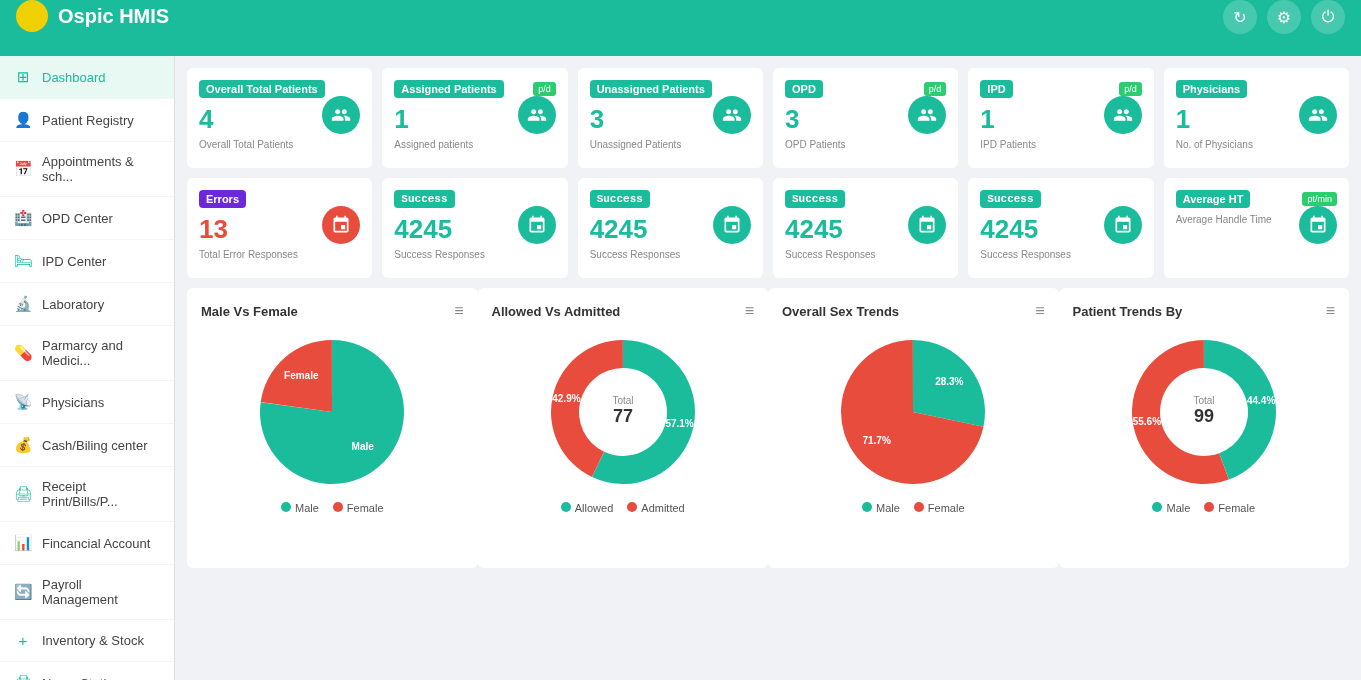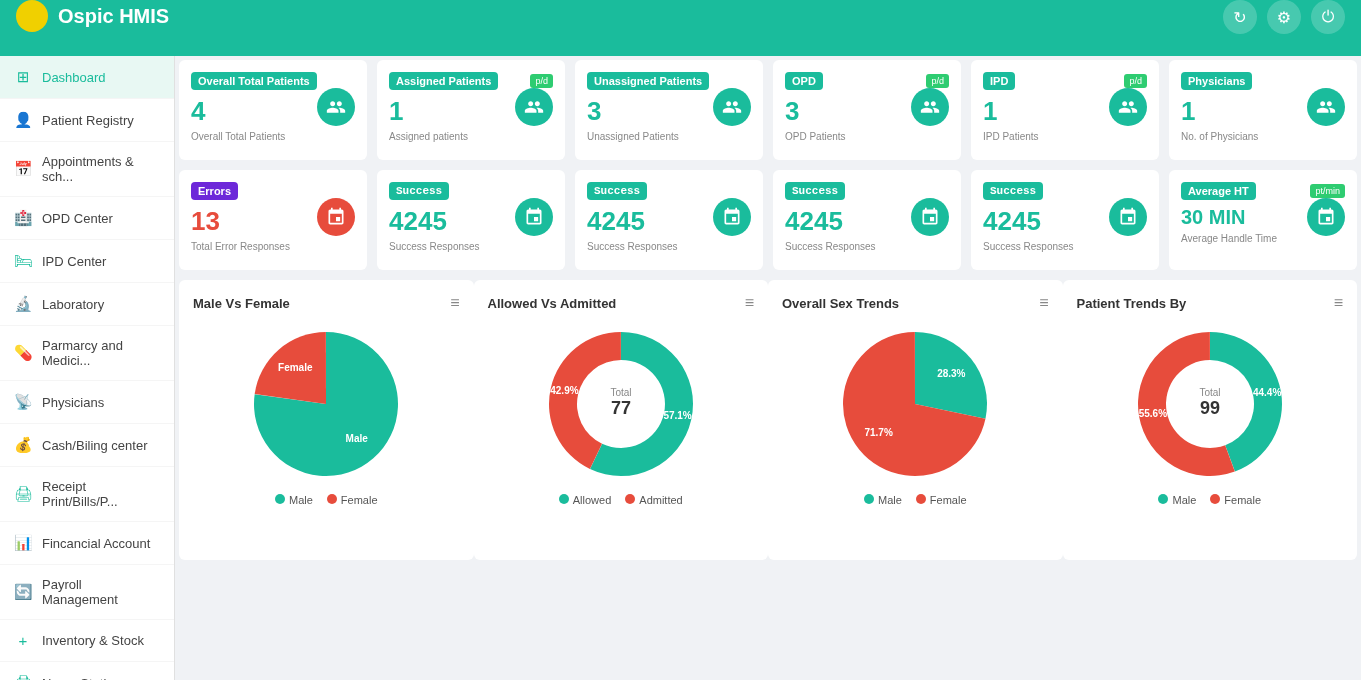--- a/index.html
+++ b/index.html
@@ -72,21 +72,21 @@
       font-size: 15px;
       color: #1abc9c;
       width: 18px;
       text-align: center;
     }
 
     
     .main {
       flex: 1;
       overflow-y: auto;
-      padding: 4px;
+      padding: 12px;
       background: #f0f2f5;
     }
 
     
     .stats-row {
       display: grid;
       grid-template-columns: repeat(6, 1fr);
       gap: 10px;
       margin-bottom: 10px;
     }
@@ -442,21 +442,20 @@
       <svg width="20" height="20" viewBox="0 0 24 24" fill="white">
         <path d="M17 12h-5v5h5v-5zM16 1v2H8V1H6v2H5c-1.11 0-1.99.9-1.99 2L3 19c0 1.1.89 2 2 2h14c1.1 0 2-.9 2-2V5c0-1.1-.9-2-2-2h-1V1h-2zm3 18H5V8h14v11z"></path>
       </svg>
     </div>
   </div>
         <div class="stat-card avg">
     <div class="stat-card-header">
       <span class="stat-card-title">Average HT</span>
       <span class="stat-card-badge">pt/min</span>
     </div>
-    <div class="stat-card-value">30 MIN</div>
     <div class="stat-card-label">Average Handle Time</div>
     <div class="stat-card-icon">
       <svg width="20" height="20" viewBox="0 0 24 24" fill="white">
         <path d="M17 12h-5v5h5v-5zM16 1v2H8V1H6v2H5c-1.11 0-1.99.9-1.99 2L3 19c0 1.1.89 2 2 2h14c1.1 0 2-.9 2-2V5c0-1.1-.9-2-2-2h-1V1h-2zm3 18H5V8h14v11z"></path>
       </svg>
     </div>
   </div>
       </div>
 
     <div class="charts-row" id="charts-container">

